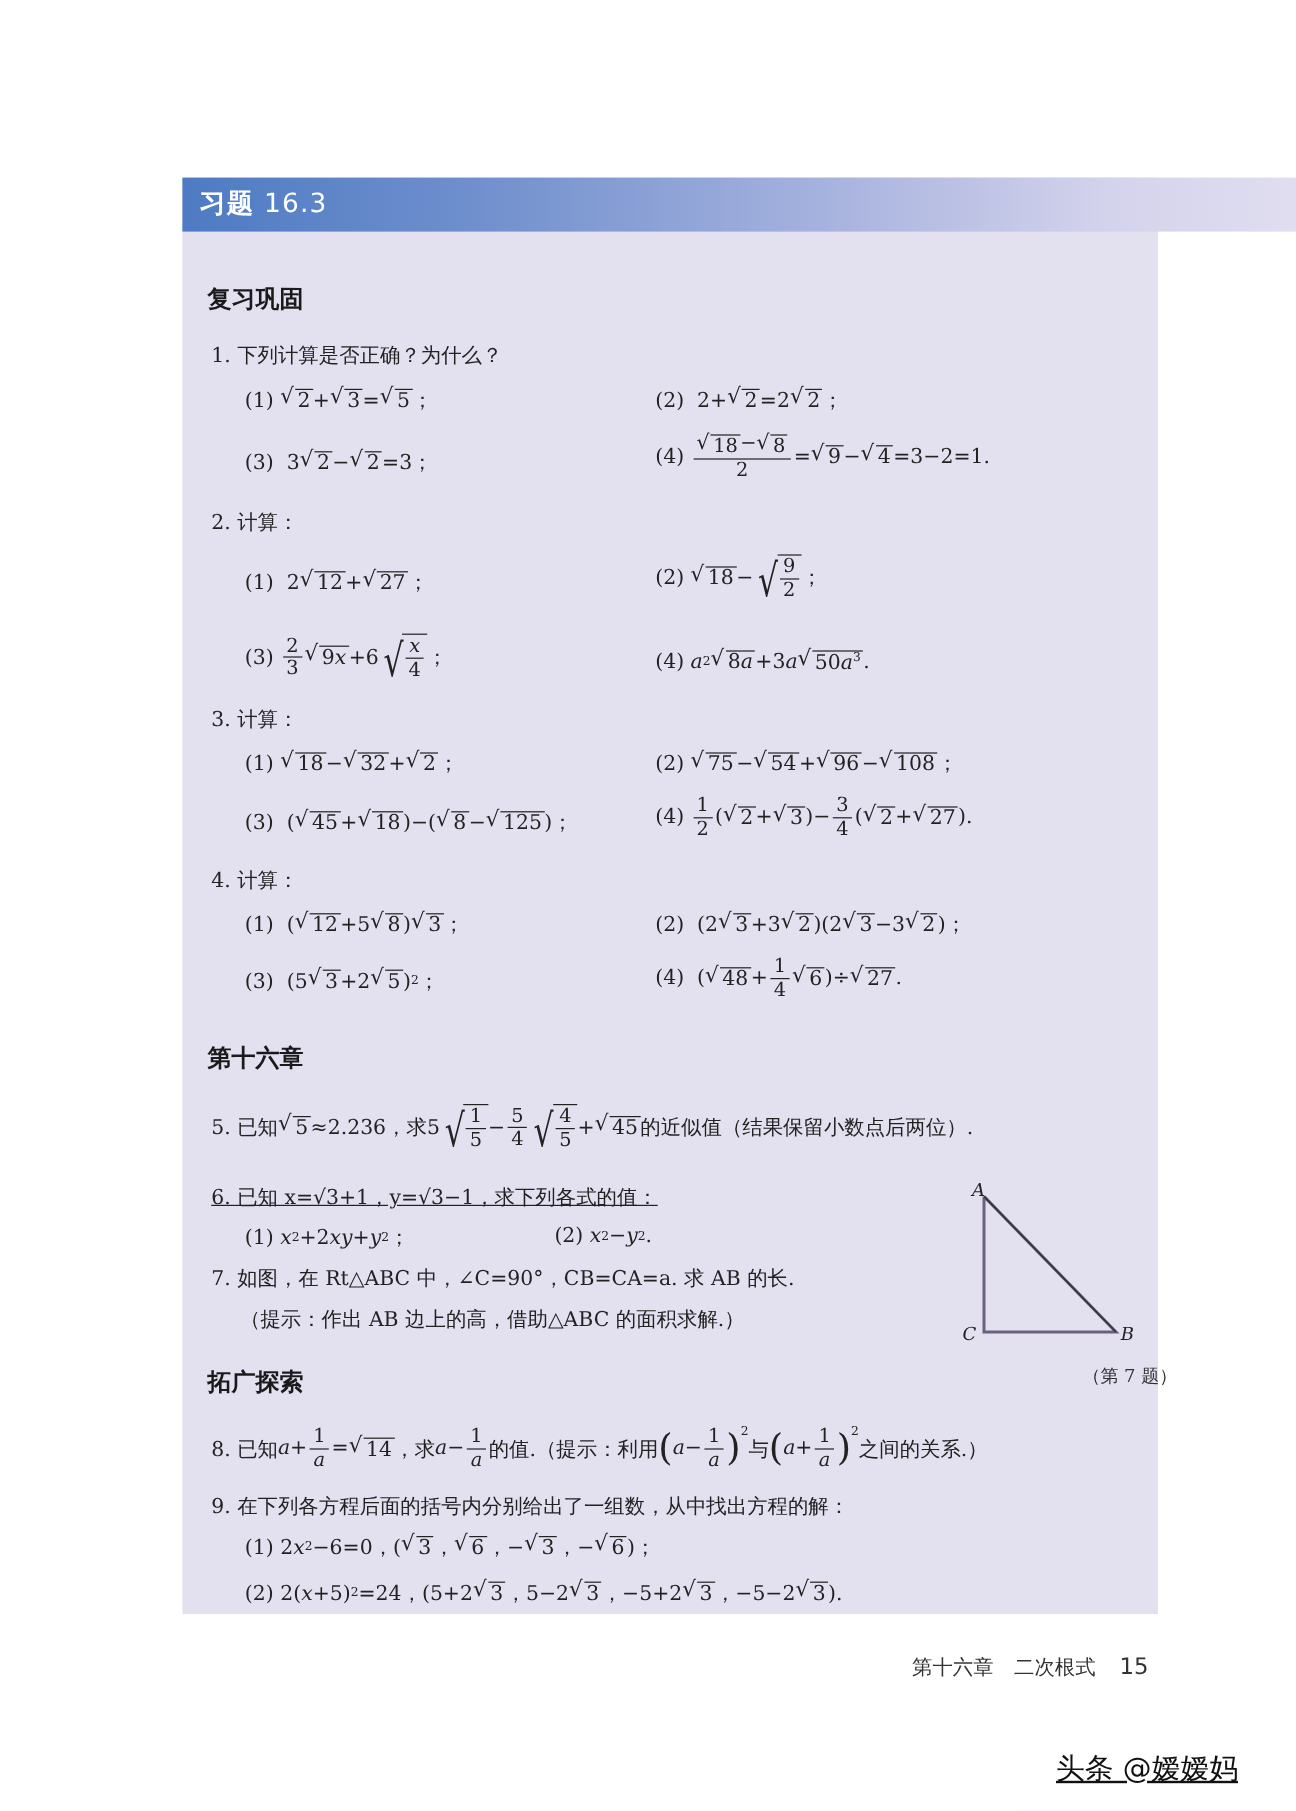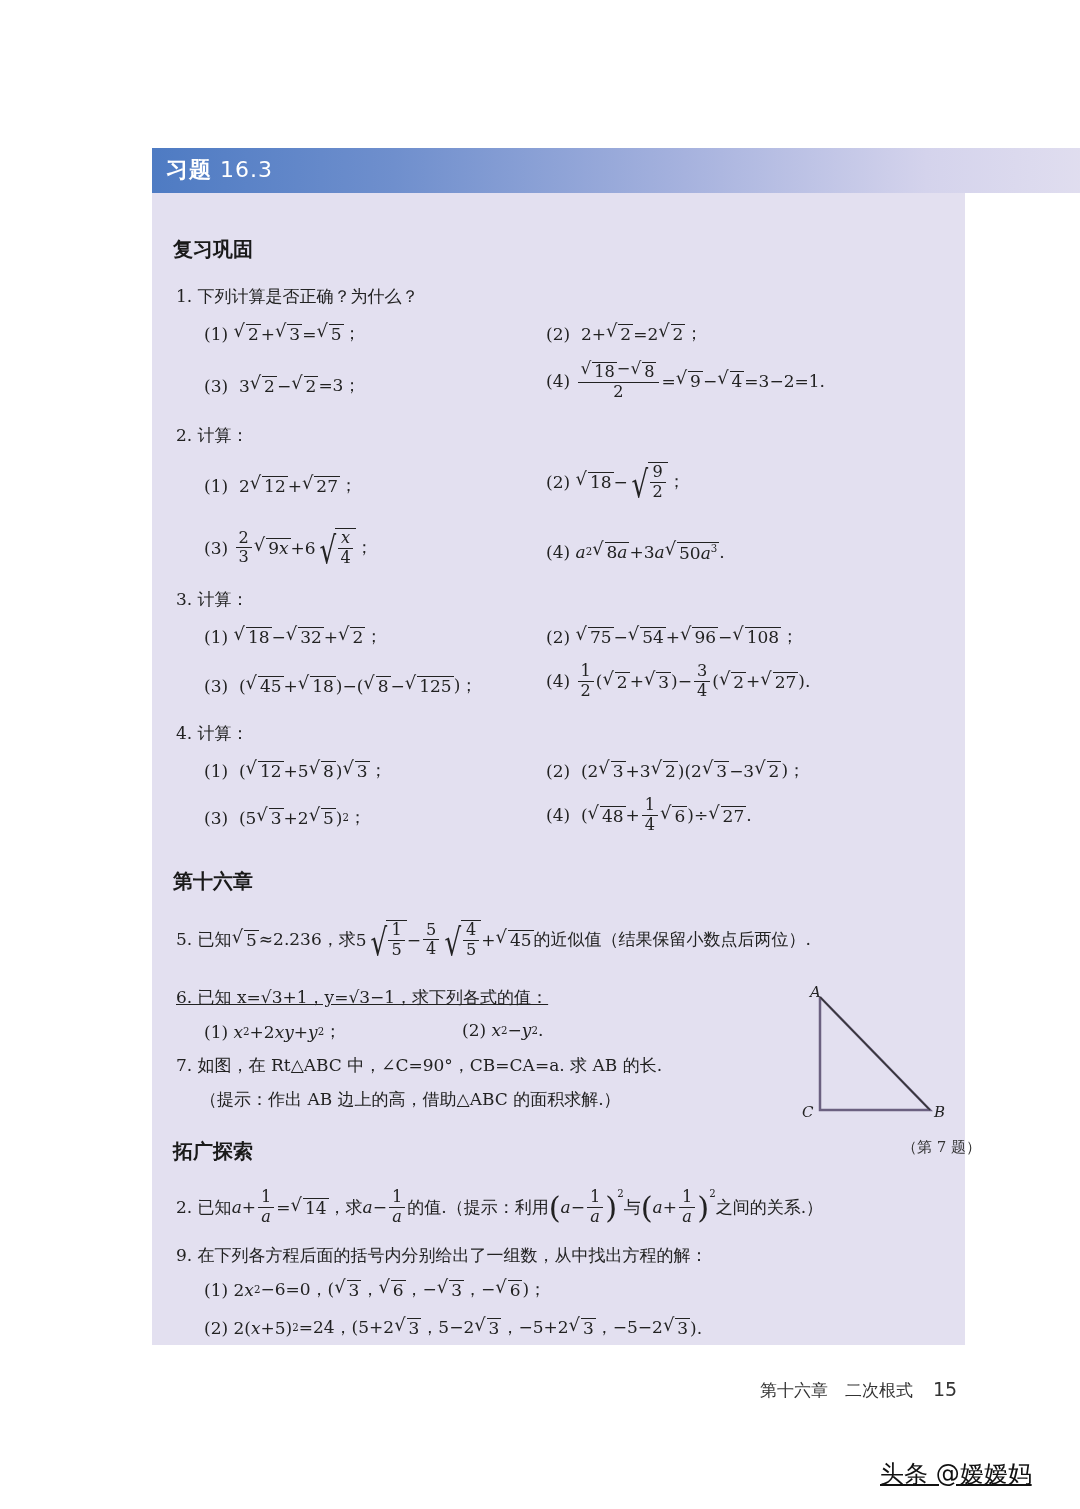--- a/index.html
+++ b/index.html
@@ -328,21 +328,21 @@
   <line x1="20" y1="12" x2="130" y2="125" stroke="#333" stroke-width="1.3"></line>
   <text x="10" y="12" font-family="DejaVu Serif, serif" font-style="italic" font-size="15" fill="#222">A</text>
   <text x="2" y="132" font-family="DejaVu Serif, serif" font-style="italic" font-size="15" fill="#222">C</text>
   <text x="134" y="132" font-family="DejaVu Serif, serif" font-style="italic" font-size="15" fill="#222">B</text>
 </svg>
 <div class="caption">（第 7 题）</div>
 
 <div class="section" style="left:173px;top:1138px;">拓广探索</div>
 
 <div class="line" style="left:176px;top:1188px;">
-  <span>2. 已知 </span><i>a</i>+<span class="frac">
+  <span>8. 已知 </span><i>a</i>+<span class="frac">
       <span class="n">1</span>
       <span class="d"><i>a</i></span>
     </span>=<span class="sq">
       <span class="rad">√</span>
       <span class="arg">14</span>
     </span><span>，求 </span><i>a</i>−<span class="frac">
       <span class="n">1</span>
       <span class="d"><i>a</i></span>
     </span><span>的值.（提示：利用</span><span style="font-size:1.8em;font-weight:lighter;">(</span><i>a</i>−<span class="frac">
       <span class="n">1</span>

